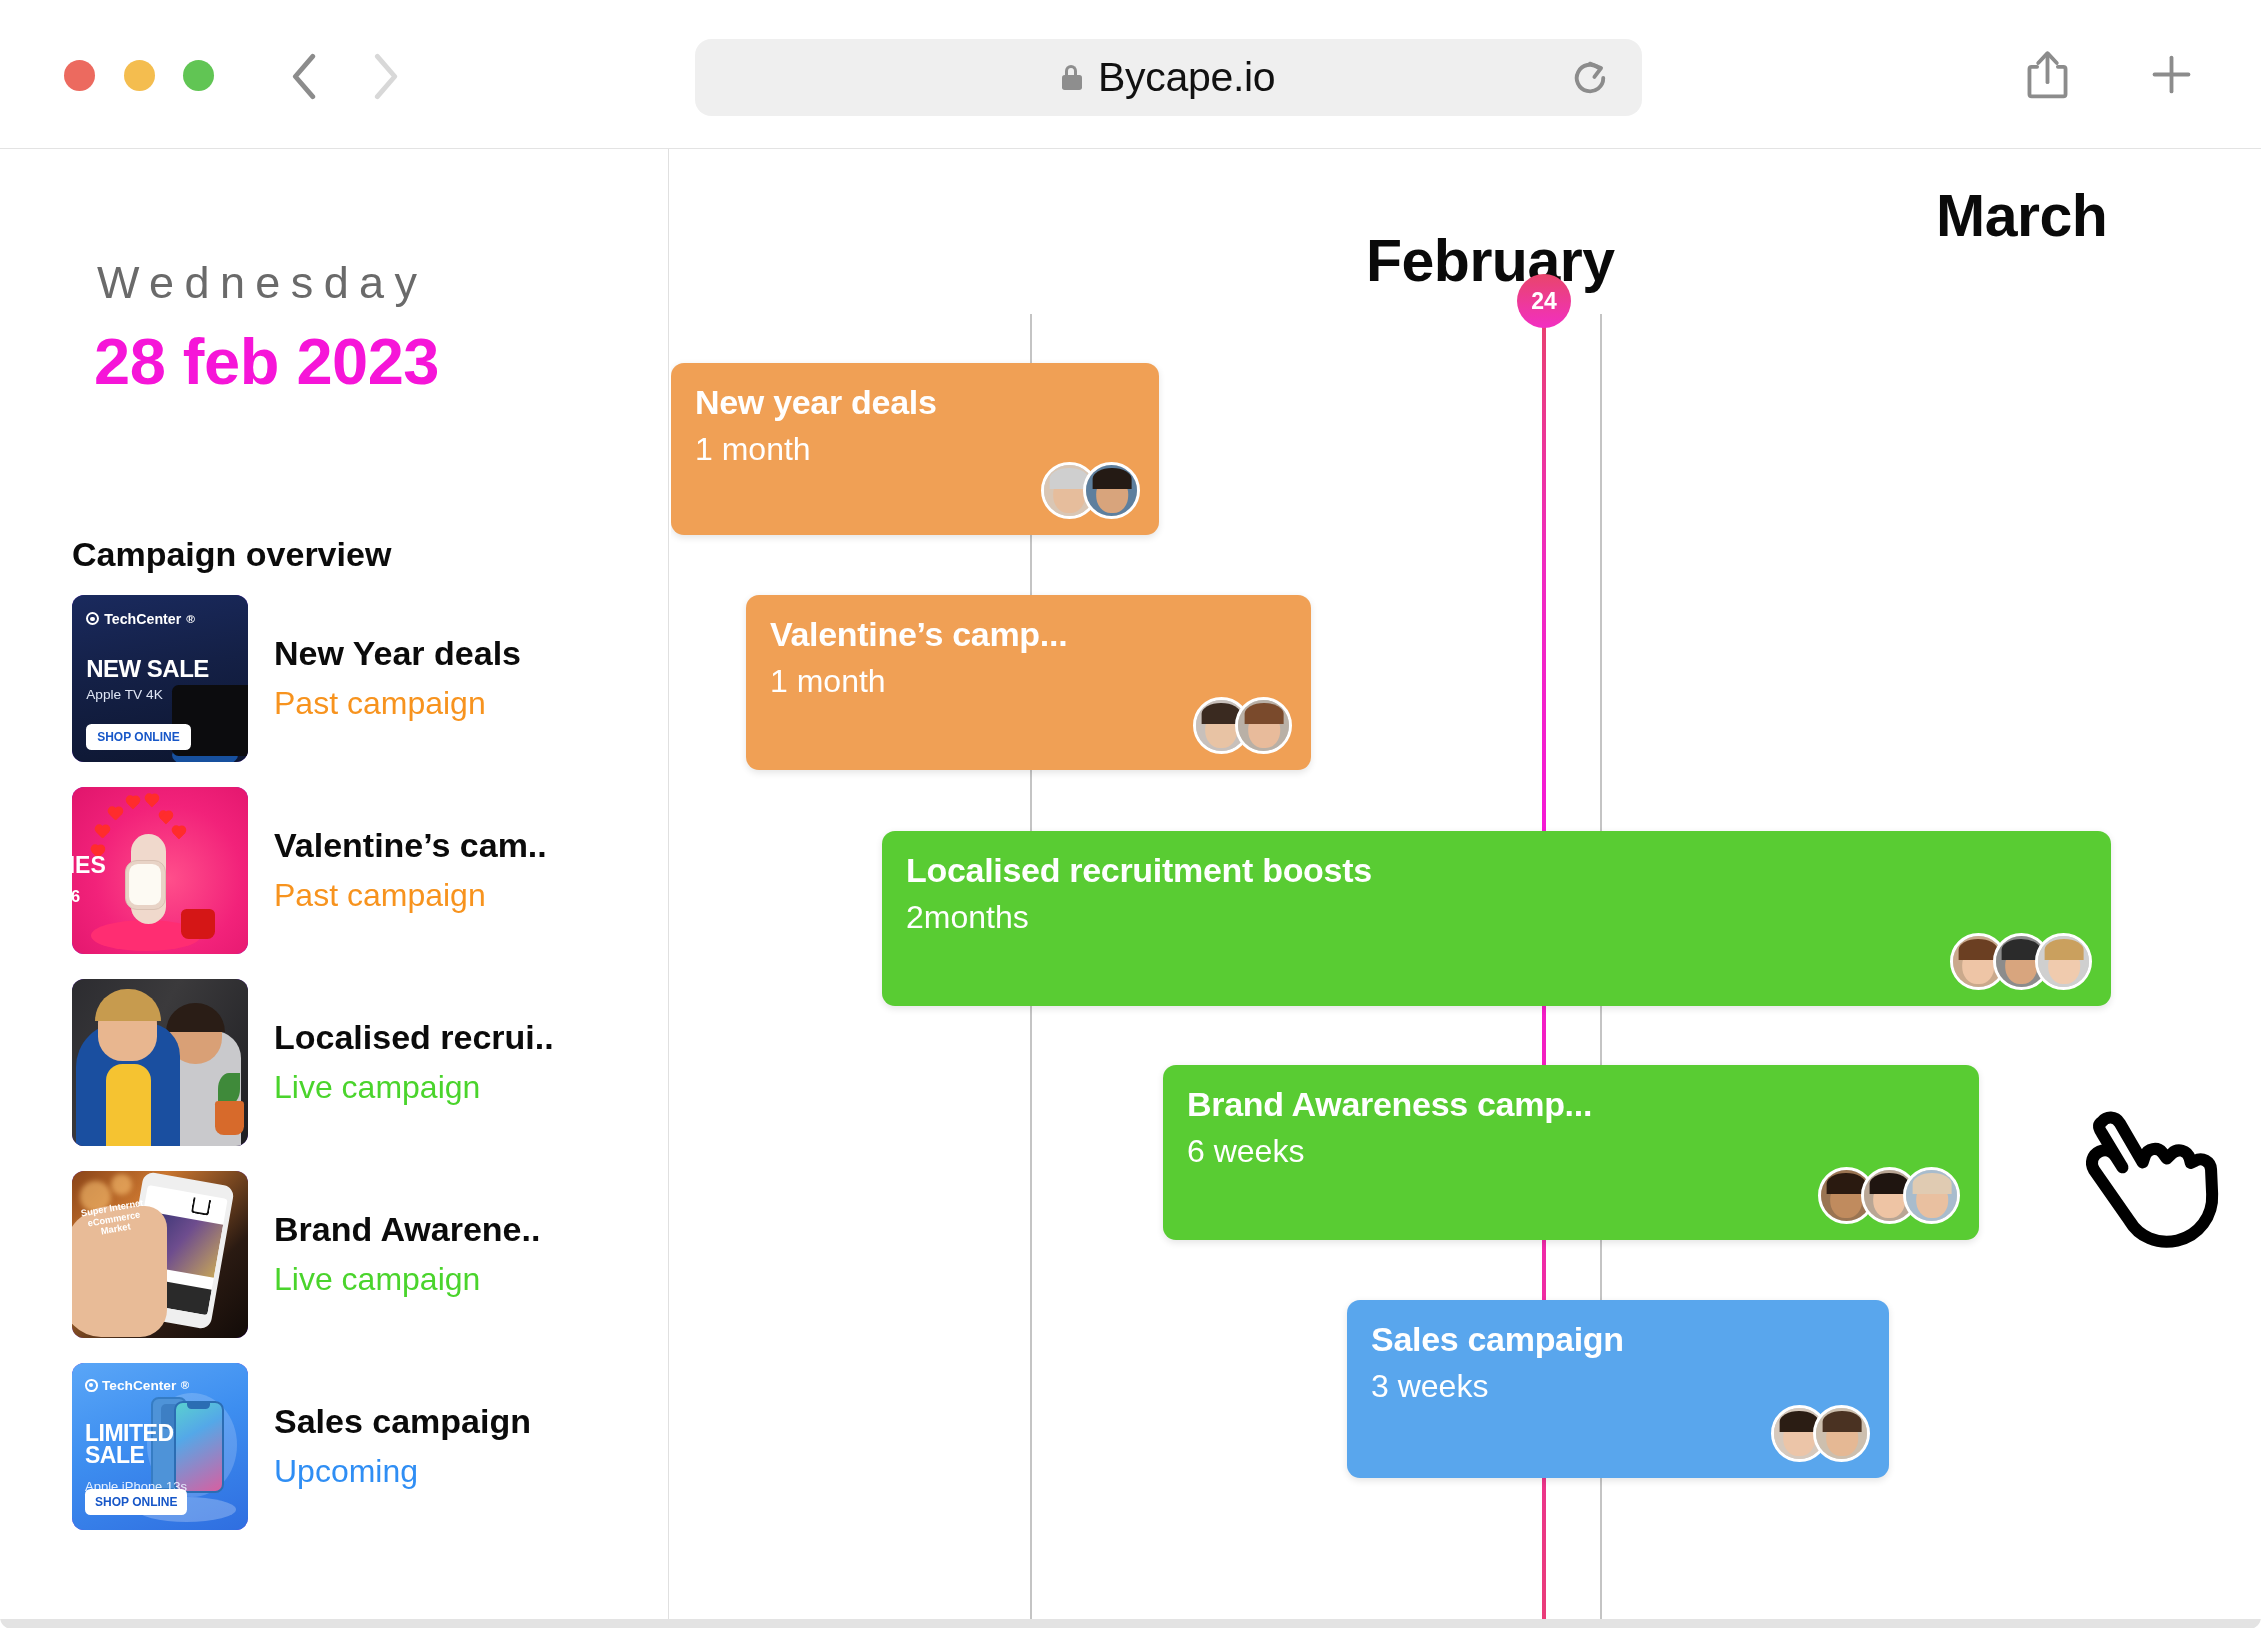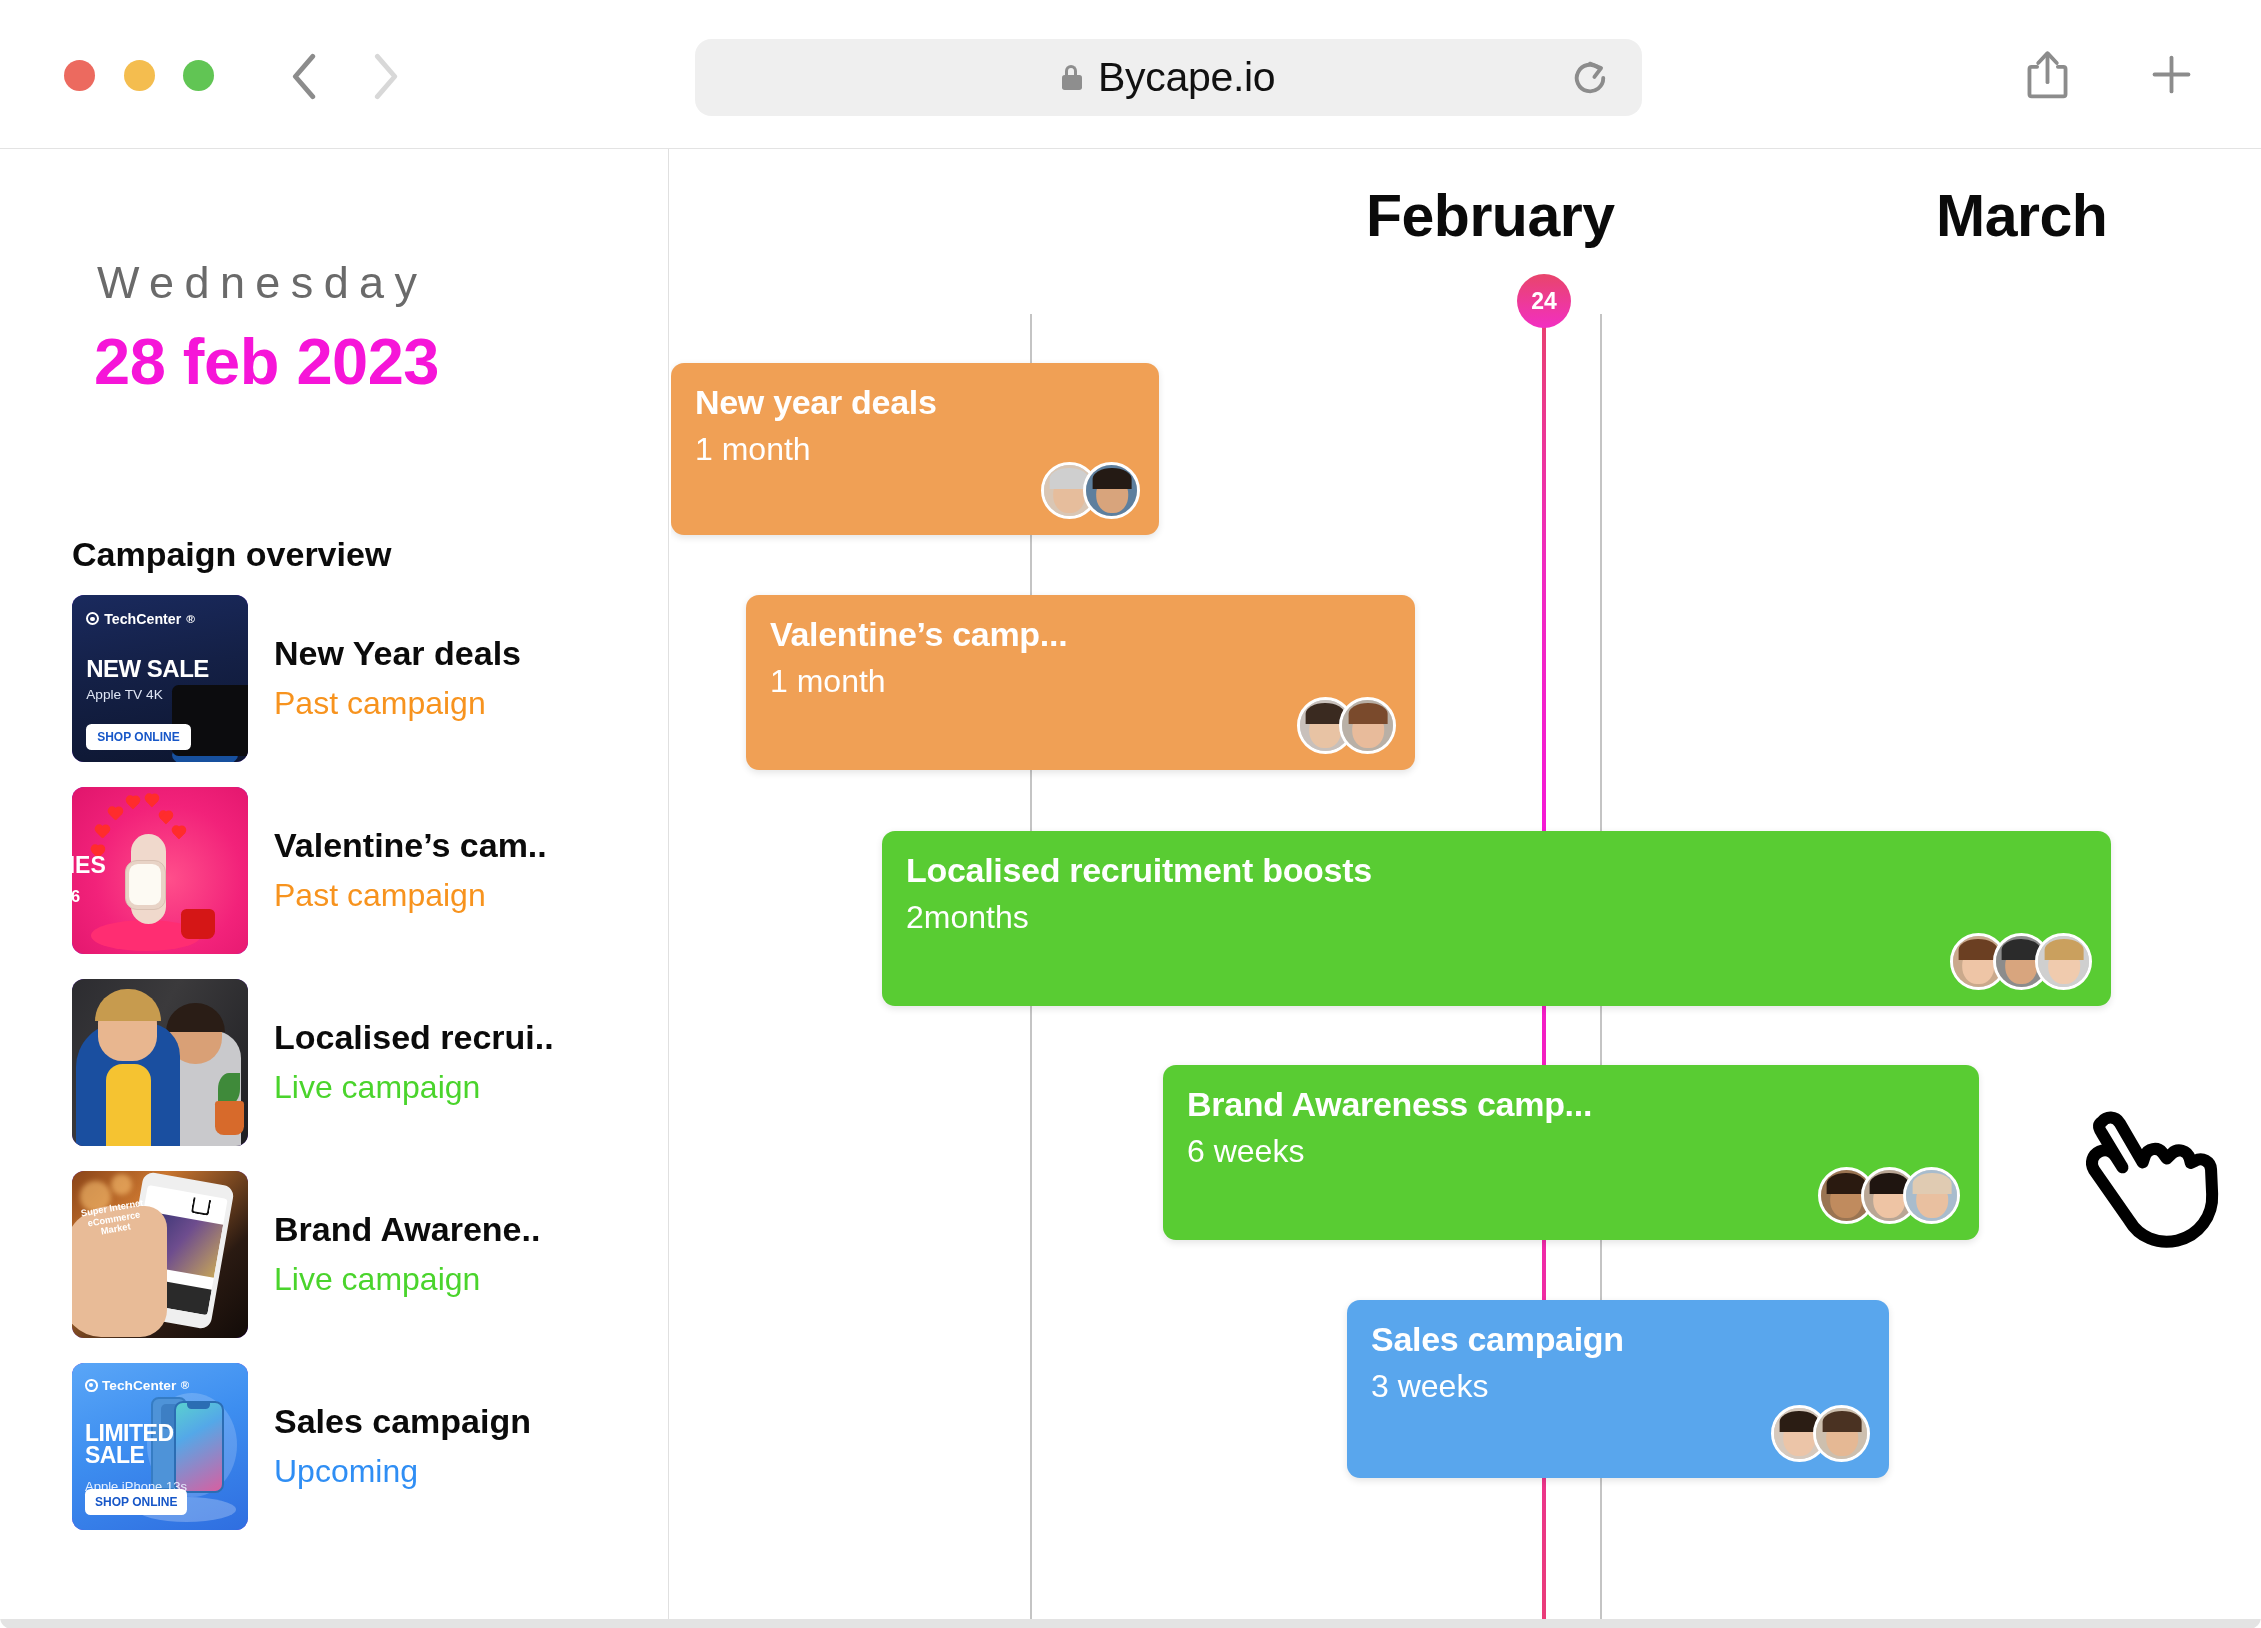--- a/index.html
+++ b/index.html
@@ -171,21 +171,21 @@
   .t-sales .shelf { position:absolute; right:12px; bottom:7.7px; width:99px; height:25px; background: rgba(255,255,255,.25); border-radius:50%;}
 
   
   .timeline { position: absolute; left: 671px; top: 0; width: 1591px; height: 1480px; overflow: hidden; }
   .months { position: absolute; left: 0; top: 0; width: 1591px; height: 126px; }
   .month {
     position: absolute; top: 33px;
     font-size: 59px; font-weight: 700; color: #0a0a0a; letter-spacing: -0.5px;
   }
   .m-jan { left: 164px; }
-  .m-feb { left: 695px; }
+  .m-feb { left: 695px; margin-top: 45px; }
   .m-mar { left: 1265px; }
 
   .divider { position: absolute; top: 165px; width: 2.2px; height: 1393px; background: #c4c4c4; }
   .div-1 { left: 359px; }
   .div-2 { left: 929px; }
 
   .today-line {
     position: absolute; left: 871px; top: 164px;
     width: 4.4px; height: 1399px;
     background: linear-gradient(180deg,#e8416d 0%, #f02ac0 18%, #f615d8 40%, #e8416d 100%);
@@ -212,21 +212,21 @@
   .av:first-child { margin-left: 0; }
   .av .sk { position:absolute; inset:0; }
   .av .hd { position:absolute; left:50%; top:22%; transform:translateX(-50%); width:62%; height:72%; border-radius:50% 50% 46% 46%; }
   .av .hr { position:absolute; left:50%; top:6%; transform:translateX(-50%); width:76%; height:42%; border-radius:50% 50% 0 0; }
 
   .bar-orange { background: #f0a055; }
   .bar-green  { background: #59cc33; }
   .bar-blue   { background: #59a6ed; }
 
   .b-newyear   { left: 0px;    top: 214px;  width: 488px;  height: 172px; }
-  .b-valentine { left: 75px;  top: 446px;  width: 669px; height: 175px; }
+  .b-valentine { left: 75px;  top: 446px;  width: 565px; height: 175px; }
   .b-recruit   { left: 211px;  top: 682px; width: 1229px; height: 175px; }
   .b-brand     { left: 492px;  top: 916px; width: 816px; height: 175px; }
   .b-sales     { left: 676px; top: 1151px; width: 542px;  height: 178px; }
 
   .cursor { position: absolute; left: 1399px; top: 950px; width: 164px; height: 164px; pointer-events:none; }
   .bottom-edge { position:absolute; left:0; bottom:0; width:2261px; height:10px; background:#e3e3e3; }
 </style>
 </head>
 <body>
 

